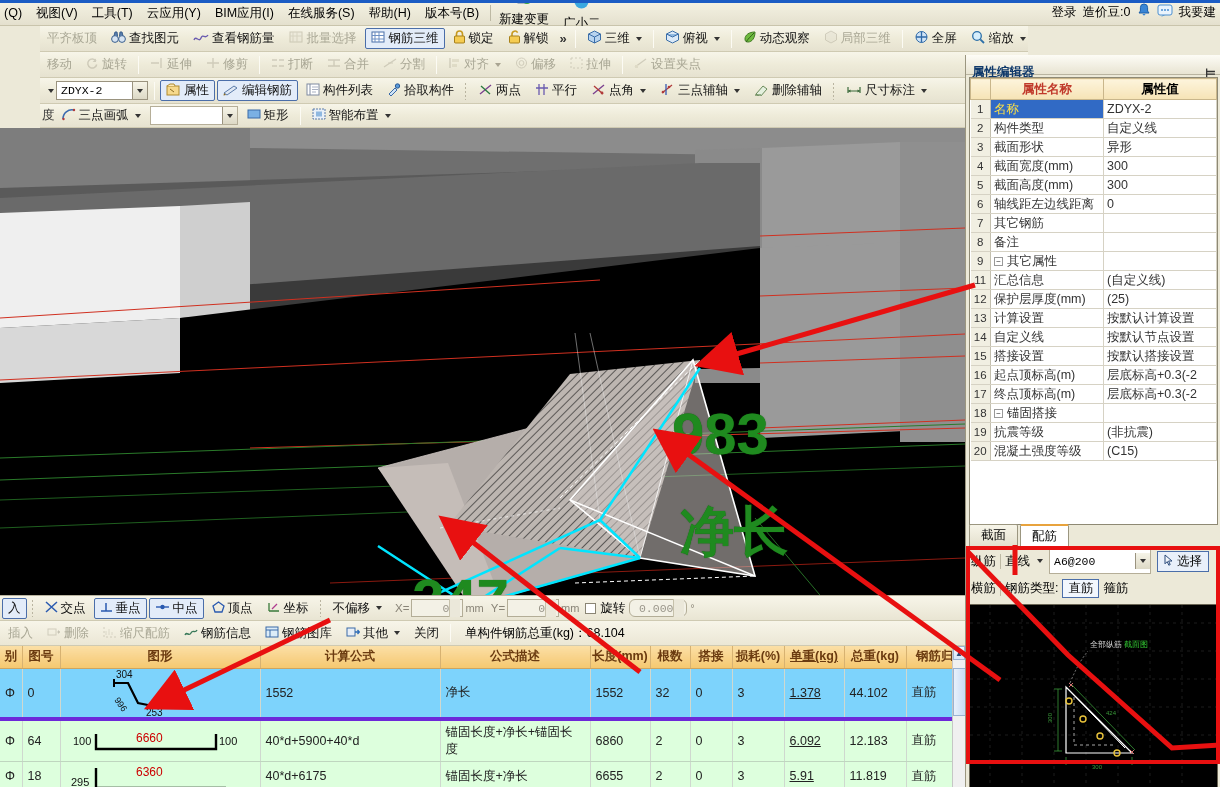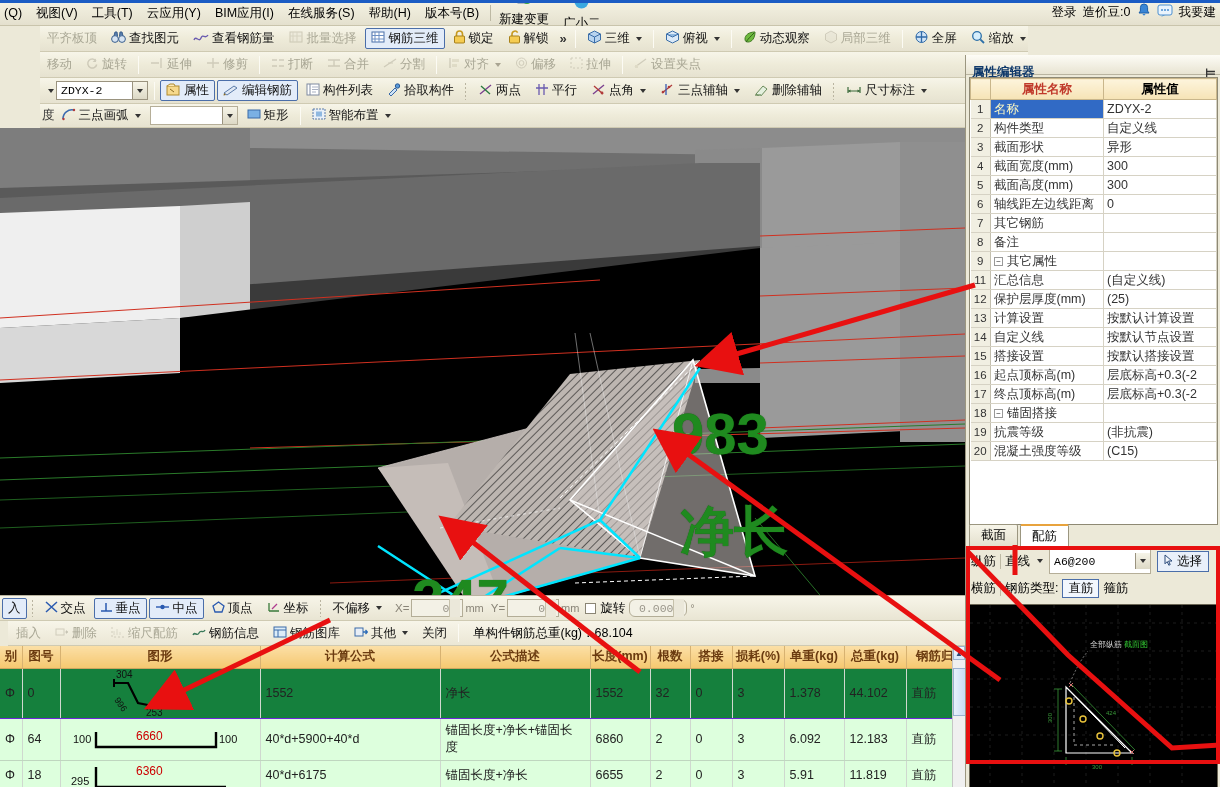--- a/index.html
+++ b/index.html
@@ -121,21 +121,21 @@
   }
   .grid th.vh { color: #000; }
   .grid th.idxh { width: 20px; background: linear-gradient(to bottom,#fdf4dc,#f6e3b5); }
   .grid td { border-bottom: 1px solid #d6d2c4; border-right: 1px solid #d6d2c4;
              height: 19px; font-size: 12.5px; padding: 0 3px; color: #333;
              white-space: nowrap; overflow: hidden; }
   .grid td.idx { width: 20px; text-align: center; background: #f1efe2;
                  border-right: 1px solid #c3bfae; color: #333; font-size: 11.5px; }
   .grid td.name { width: 130px; }
   .grid tr.sel td.idx { background: #f1efe2; color: #333; }
-  .grid tr.sel td.name { background: #316ac5; color: #fef9c3; }
+  .grid tr.sel td.name { background: #316ac5; color: #fde047; }
   .blu { color: #1144cc; }
   .gry { color: #8a8778; }
   .indent1 { padding-left: 14px; position: relative; }
   .indent1::before {
     content: "—"; position: absolute; left: 3px; color: #aaa; font-size: 9px; top: 2px;
   }
   .expander {
     display: inline-block; width: 9px; height: 9px; border: 1px solid #999;
     background: #fff; font-size: 8px; line-height: 7px; text-align: center;
     margin-right: 4px; vertical-align: middle; color: #333;
@@ -176,21 +176,21 @@
     font-size: 11.5px; justify-content: flex-end; padding-right: 2px;
     font-family: "Liberation Mono","DejaVu Sans Mono",monospace;
   }
   .spin { width: 11px; height: 18px; border-left: 1px solid #c6c1ab;
           display: flex; flex-direction: column; background: #ebe8da; }
   .spin i { flex: 1; display: block; }
   .chkbox { width: 11px; height: 11px; border: 1px solid #8a8574; background: #fff;
             display: inline-block; vertical-align: middle; }
 
   .rebarbar {
-    position: absolute; left: 8px; top: 621px; width: 965px; height: 25px;
+    position: absolute; left: 0; top: 621px; width: 965px; height: 25px;
     background: linear-gradient(to bottom,#f7f5e9,#ebe7d5);
     border-bottom: 1px solid #cfcab2;
     display: flex; align-items: center; white-space: nowrap; overflow: hidden;
   }
   .totwt { font-size: 12.5px; margin-left: 10px; }
 
   
   .datatable {
     position: absolute; left: 0; top: 646px; width: 965px; height: 141px;
     background: #fff; overflow: hidden;
@@ -199,31 +199,31 @@
   .datatable th {
     background: linear-gradient(to bottom,#fbdfa6,#f5c870);
     border-right: 1px solid #d7b271; border-bottom: 1px solid #cda561;
     height: 22px; font-size: 12.5px; color: #6b3b10; font-weight: bold;
   }
   .datatable td {
     border-right: 1px solid #cfd8cf; border-bottom: 1px solid #bfd6bf;
     height: 50px; font-size: 12.5px; padding: 0 5px; color: #222;
     vertical-align: middle; background: #ddffdd;
   }
-  .datatable tr.selrow td { background: #15803d; border-bottom: 1px solid #6d28d9; }
+  .datatable tr.selrow td { background: #7dd3fc; border-bottom: 4px solid #6d28d9; }
   .c-type { width: 22px; }
   .c-no { width: 38px; }
   .c-shape { width: 200px; }
   .c-formula { width: 180px; }
   .c-desc { width: 150px; }
   .c-len { width: 60px; }
   .c-cnt { width: 40px; }
   .c-lap { width: 42px; margin-left: 16px; }
   .c-loss { width: 52px; }
-  .c-uw { width: 60px; }
+  .c-uw { width: 60px; text-decoration: underline; }
   .c-tw { width: 62px; }
   .c-cls { width: 70px; }
   .shapecell { position: relative; height: 48px; }
 
   .vscroll {
     position: absolute; right: 0; top: 646px; width: 13px; height: 141px;
     background: #f0f0f0; border-left: 1px solid #c6c6c6;
   }
   .vscroll .upb {
     height: 14px; background: linear-gradient(to bottom,#f4f8fd,#d6e5f7);

